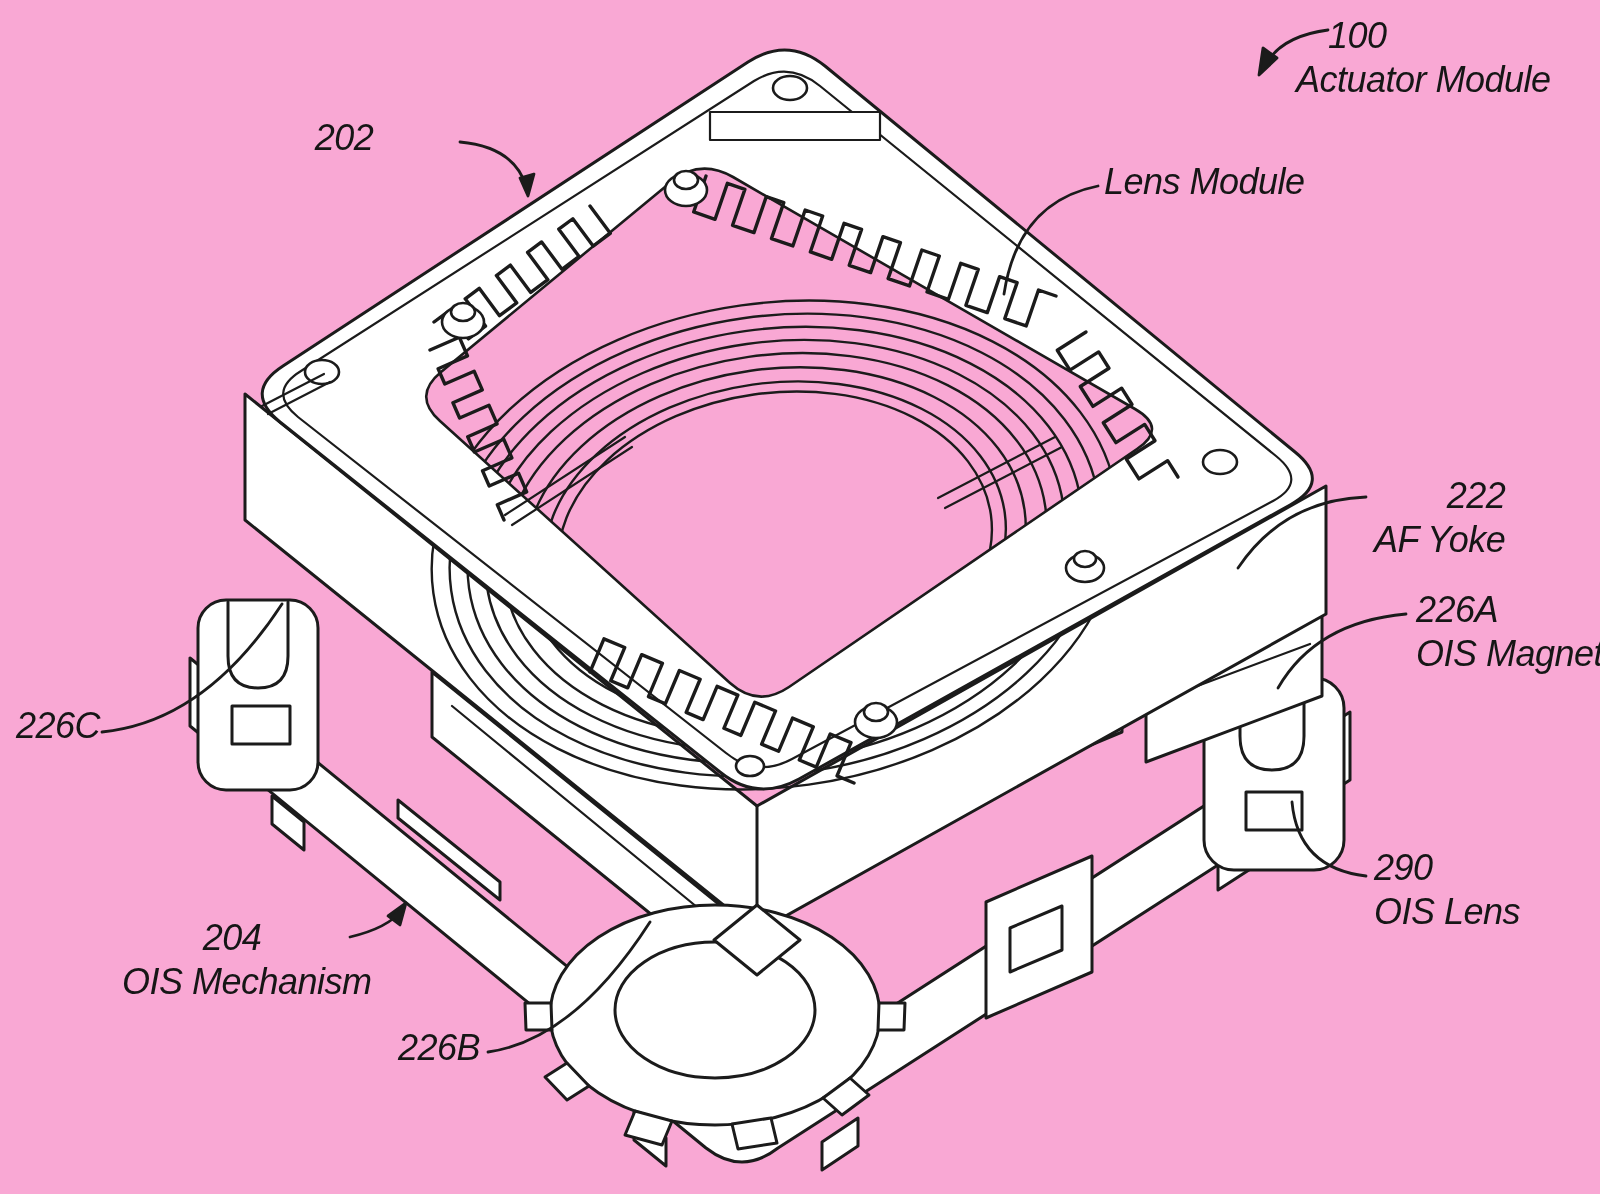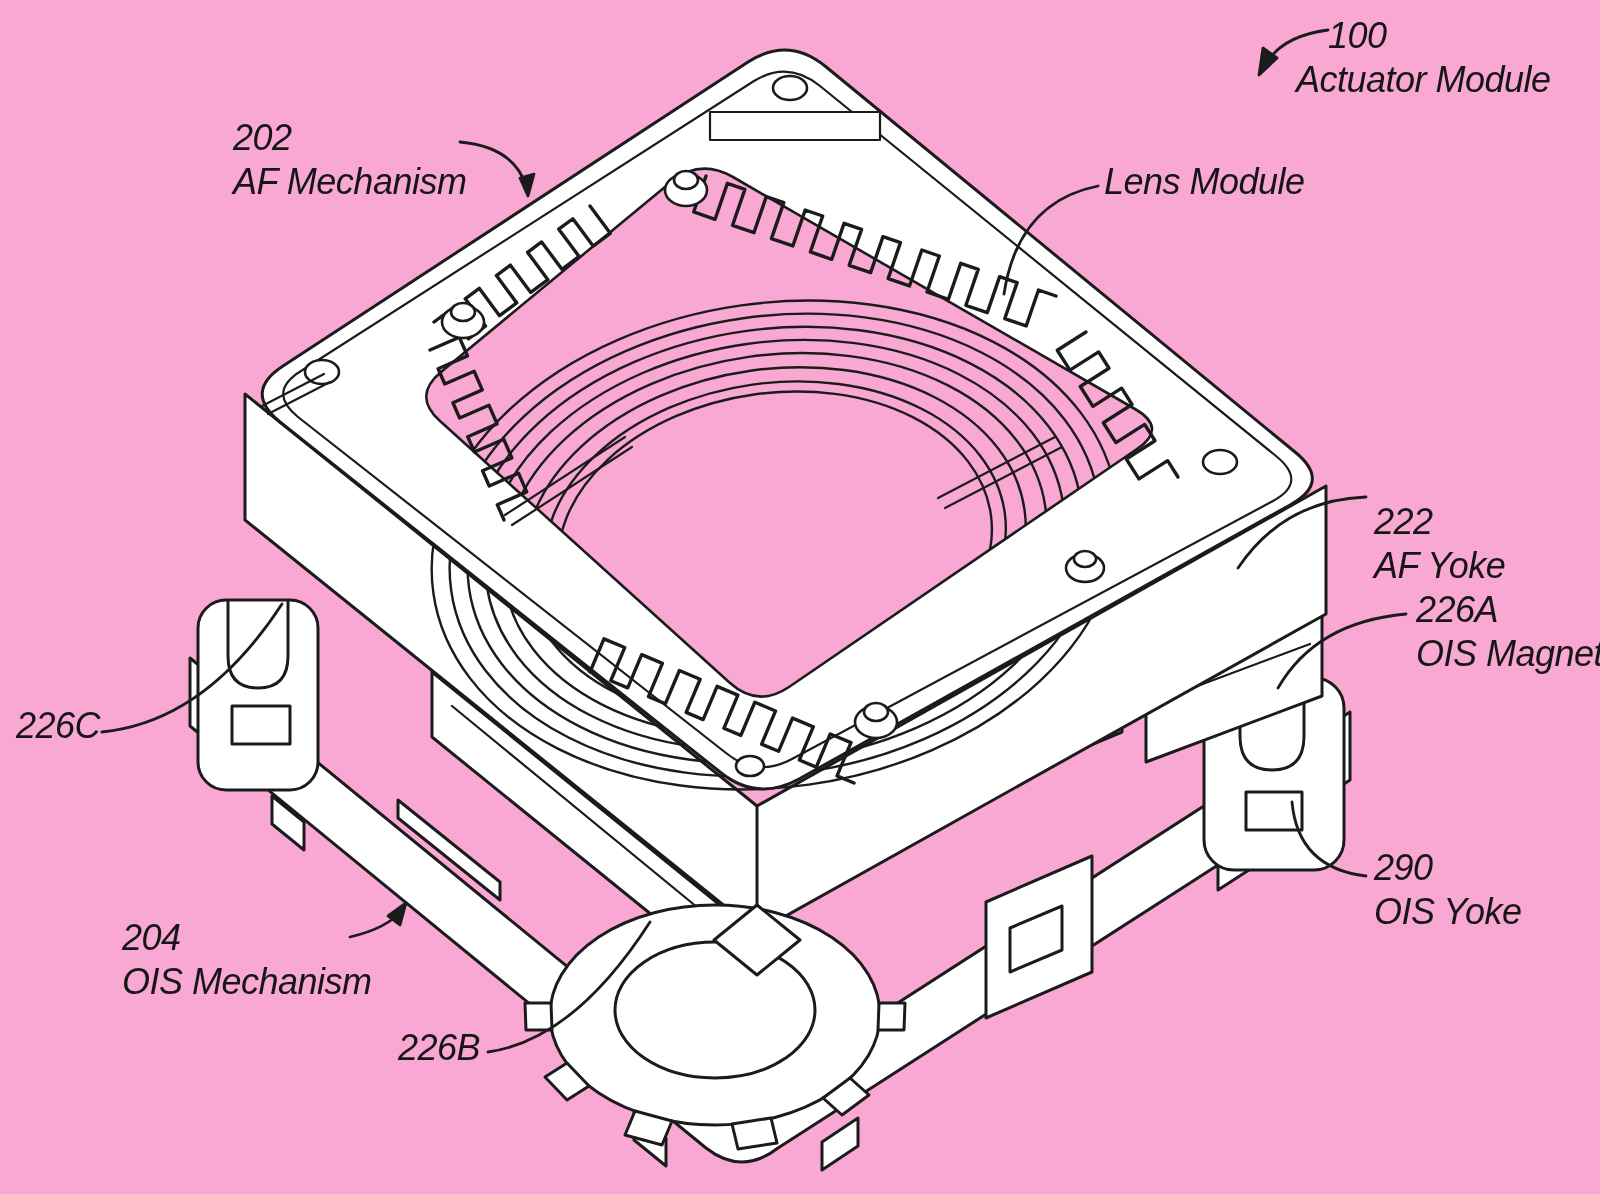--- a/index.html
+++ b/index.html
@@ -15,21 +15,21 @@
     position:absolute;
     font-style:italic;
     font-size:36px;
     line-height:44px;
     color:#161616;
     white-space:nowrap;
     letter-spacing:-0.5px;
   }
   .callout .num{display:block;}
   .callout .name{display:block;}
-  .callout.align-right{text-align:left;}
+  .callout.align-right{text-align:center;}
   .callout.c100 .num{margin-left:32px;}
 </style>
 </head>
 <body>
 
 <div class="stage">
 
 <svg width="1600" height="1194" viewBox="0 0 1600 1194">
   <g stroke="#1b1b1b" stroke-width="3" fill="none" stroke-linejoin="round" stroke-linecap="round">
 
@@ -172,40 +172,39 @@
   </g>
 </svg>
 
 <div class="callout c100" style="left:1296px;top:14px;">
   <span class="num">100</span>
   <span class="name">Actuator Module</span>
 </div>
 
 <div class="callout c202 align-right" style="left:233px;top:116px;width:222px;">
   <span class="num">202</span>
-  <span class="name">AF Mechanism</span>
 </div>
 
 <div class="callout c212" style="left:1104px;top:160px;">
   <span class="name">Lens Module</span>
 </div>
 
-<div class="callout c222" style="left:1374px;top:500px;">
+<div class="callout c222" style="left:1374px;top:474px;text-align:right;">
   <span class="num">222</span>
   <span class="name">AF Yoke</span>
 </div>
 
 <div class="callout c226a" style="left:1416px;top:588px;">
   <span class="num">226A</span>
   <span class="name">OIS Magnet</span>
 </div>
 
 <div class="callout c230" style="left:1374px;top:846px;">
   <span class="num">290</span>
-  <span class="name">OIS Yoke</span>
+  <span class="name">OIS Lens</span>
 </div>
 
 <div class="callout c226c" style="left:16px;top:704px;">
   <span class="num">226C</span>
 </div>
 
 <div class="callout c204 align-right" style="left:122px;top:916px;width:220px;">
   <span class="num">204</span>
   <span class="name">OIS Mechanism</span>
 </div>

